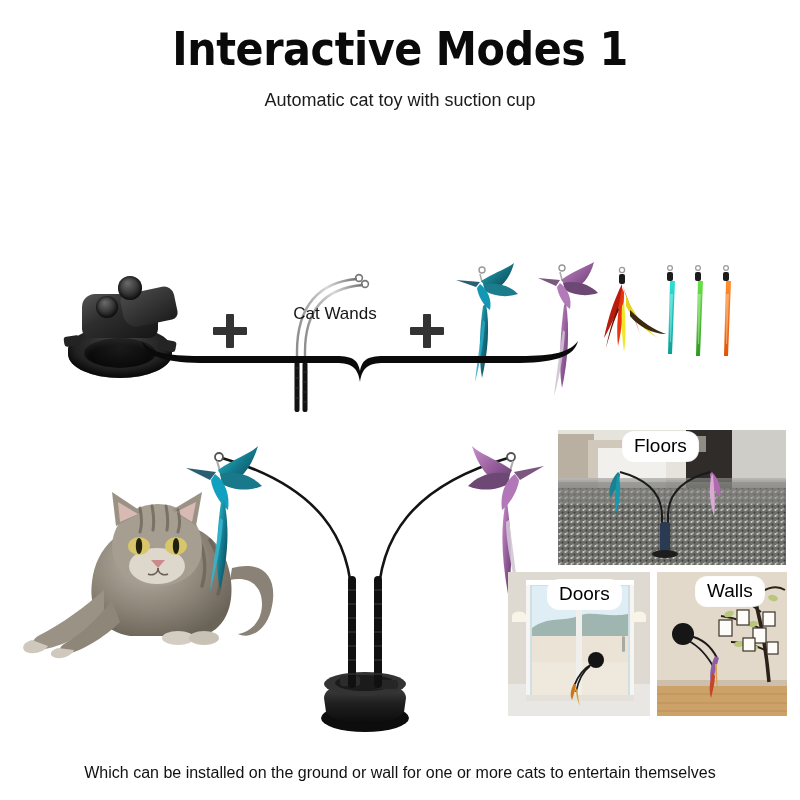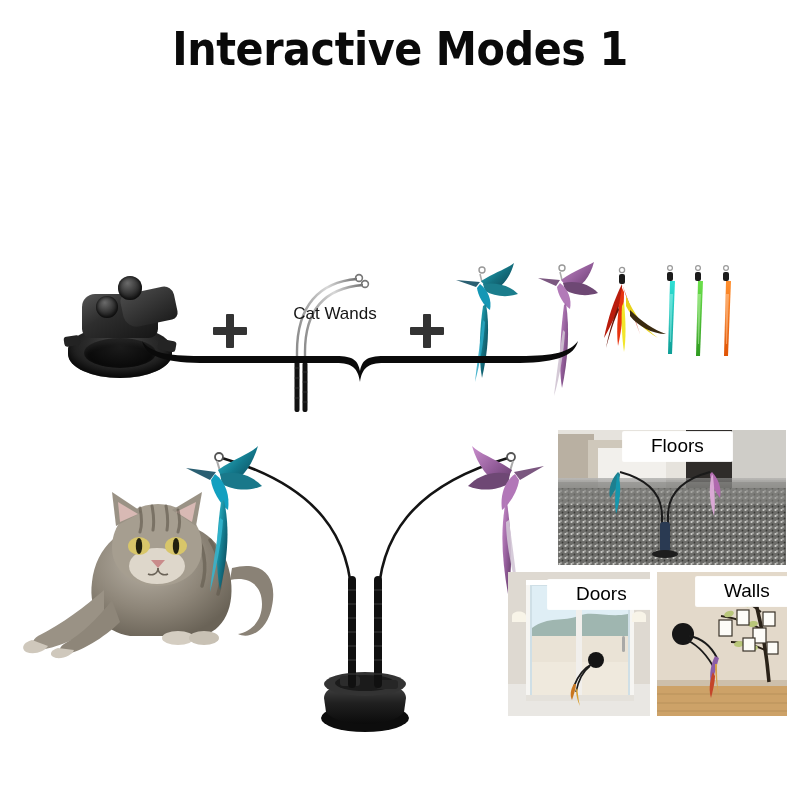--- a/index.html
+++ b/index.html
@@ -108,42 +108,43 @@
   .scene{position:absolute;left:0;top:400px;width:800px;height:340px;}
 
   
   .photo{position:absolute;overflow:hidden;}
   #photo-floors{left:558px;top:430px;width:228px;height:135px;}
   #photo-doors{left:508px;top:572px;width:142px;height:144px;}
   #photo-walls{left:657px;top:572px;width:130px;height:144px;}
 
   .pill{
     position:absolute;
-    background:#fff;border-radius:1px;
-    padding:2px 28px 3px;
+    background:#fff;border-radius:11px;
+    padding:2px 11px 3px;
     font-size:19px;line-height:24px;font-weight:normal;
     color:#000;white-space:nowrap;
     box-shadow:0 0 0 1px rgba(255,255,255,.9);
   }
   #pill-floors{left:623px;top:432px;}
   #pill-doors{left:548px;top:580px;}
   #pill-walls{left:696px;top:577px;}
 
   
   .footer{
     position:absolute;left:0;top:762px;width:800px;
     text-align:center;font-size:16px;line-height:22px;color:#111;
   }
 </style>
 </head>
 <body>
 
 <div class="page">
 
   <div class="title">Interactive Modes 1</div>
+  <div class="subtitle">Automatic cat toy with suction cup</div>
 
   <div class="comp-row">
 
     <div class="suction">
       <div class="sc-base"></div>
       <div class="sc-dish"></div>
       <div class="sc-tab-l"></div>
       <div class="sc-tab"></div>
       <div class="sc-body"></div>
       <div class="sc-lever"></div>
@@ -523,14 +524,15 @@
       <circle cx="26" cy="62" r="11" fill="#161616"></circle>
       <path d="M32 64 C44 66 54 74 60 86" fill="none" stroke="#1a1a1a" stroke-width="2"></path>
       <path d="M30 68 C42 74 52 86 58 98" fill="none" stroke="#1a1a1a" stroke-width="1.8"></path>
       <path d="M58 84 C54 92 52 102 54 112 C58 102 60 92 62 86 Z" fill="#8b5ea8"></path>
       <path d="M58 92 C58 104 60 116 62 124 C60 112 60 100 60 92 Z" fill="#d6a14a"></path>
       <path d="M56 100 C52 110 52 120 54 126 C56 118 58 110 58 104 Z" fill="#c4452a"></path>
     </svg>
   </div>
   <div class="pill" id="pill-walls">Walls</div>
 
+  <div class="footer">Which can be installed on the ground or wall for one or more cats to entertain themselves</div>
 
 </div>
 
 </body></html>

